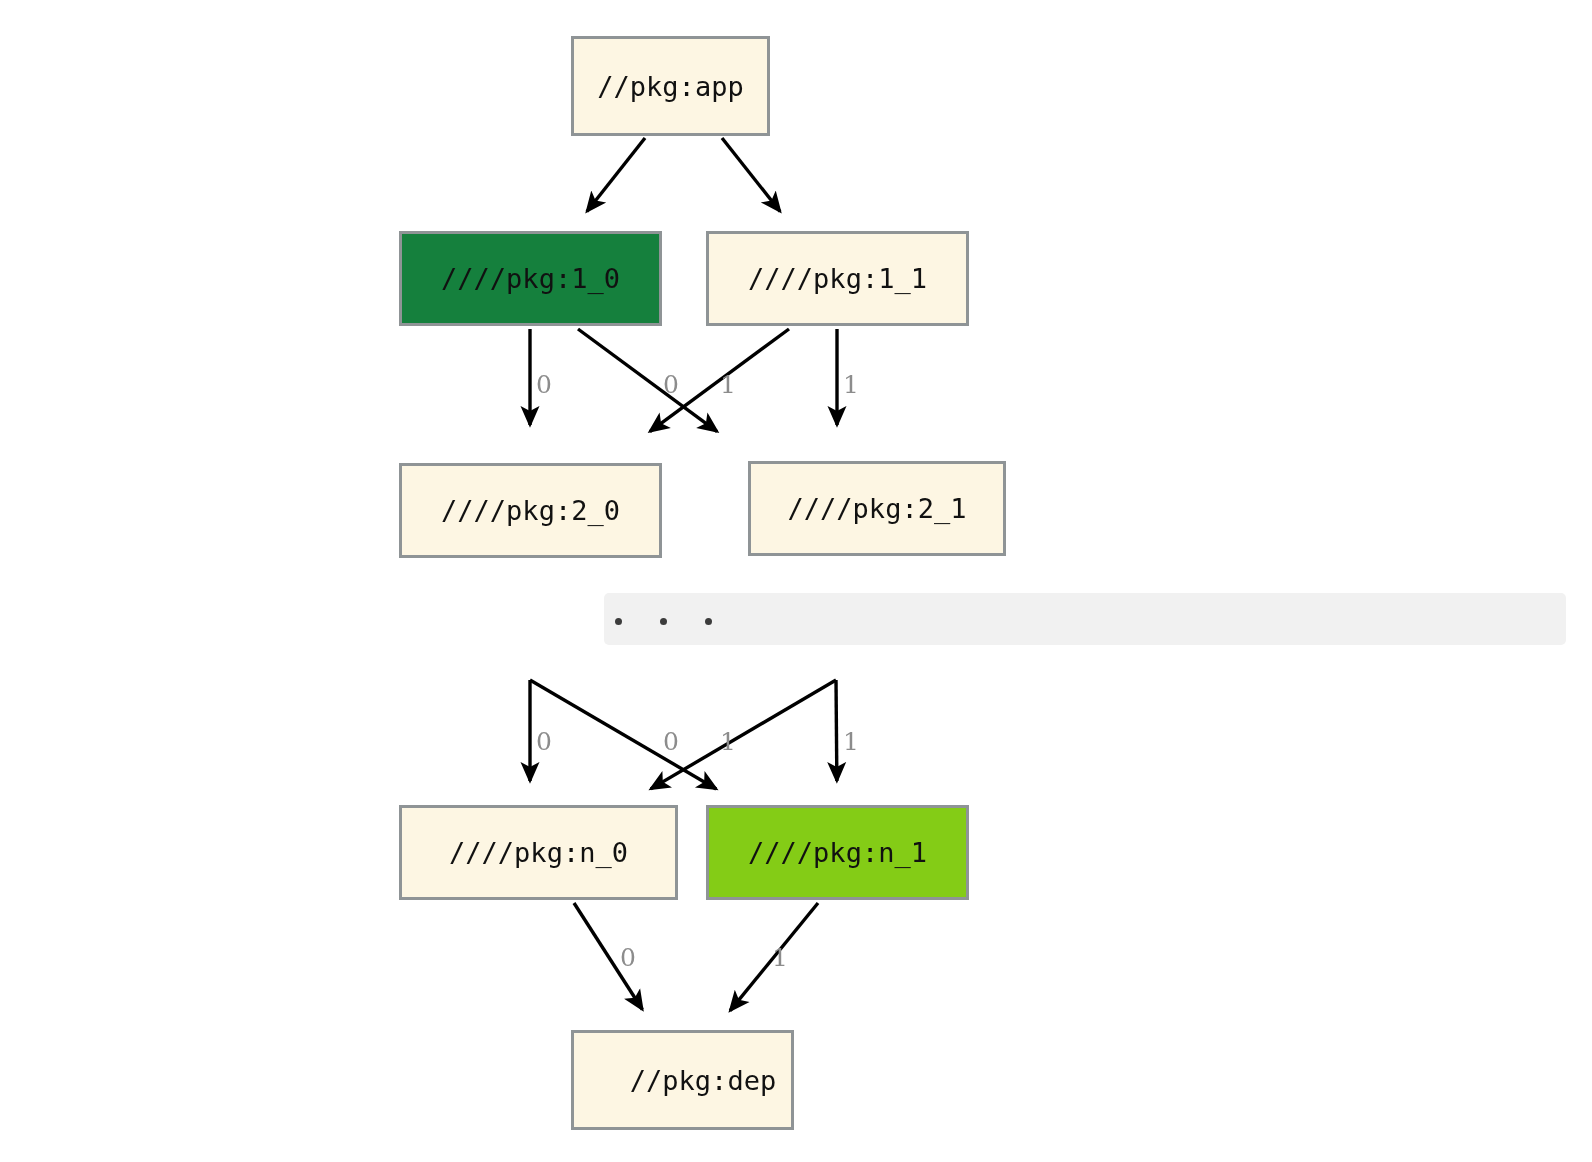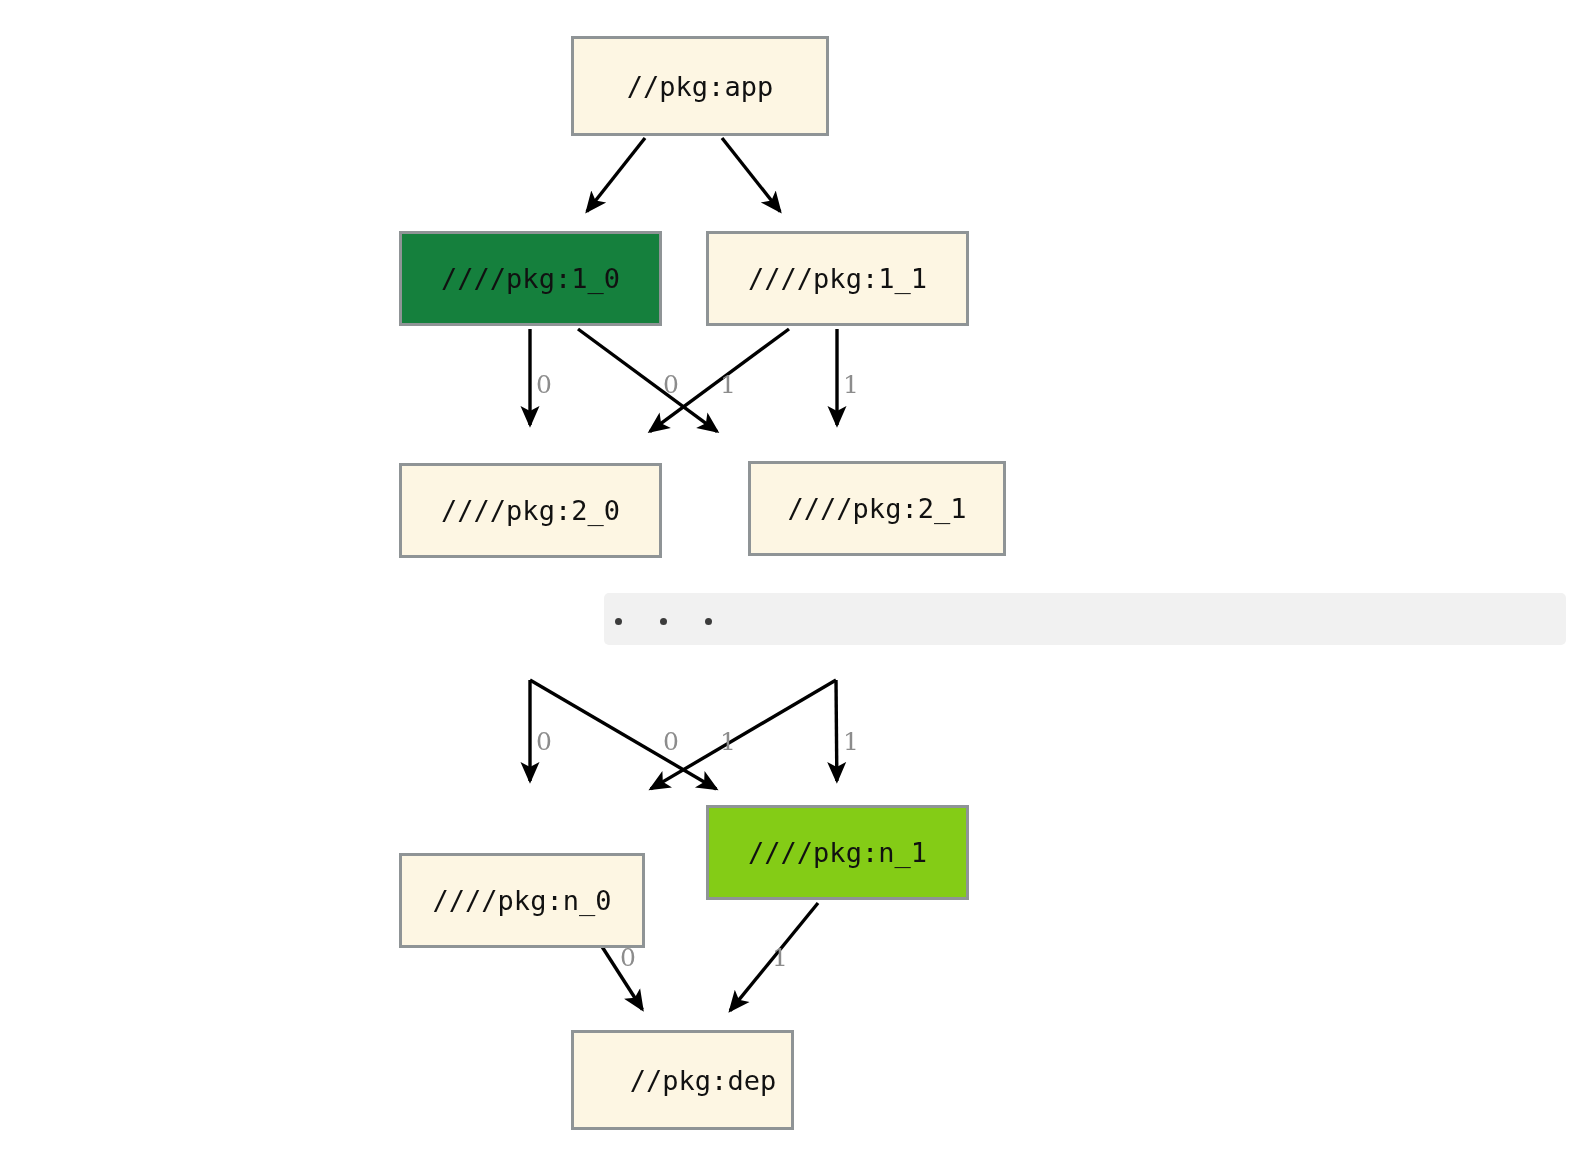--- a/index.html
+++ b/index.html
@@ -81,36 +81,36 @@
         <line x1="530" y1="680" x2="530" y2="781" stroke="#000000" stroke-width="3.4" marker-end="url(#arrowhead)"></line>
         <line x1="530" y1="680" x2="716.189566187028" y2="788.9208962194114" stroke="#000000" stroke-width="3.4" marker-end="url(#arrowhead)"></line>
         <line x1="836" y1="680" x2="650.792728862981" y2="788.8907071509107" stroke="#000000" stroke-width="3.4" marker-end="url(#arrowhead)"></line>
         <line x1="836" y1="680" x2="836.8632528579386" y2="781.0005843788238" stroke="#000000" stroke-width="3.4" marker-end="url(#arrowhead)"></line>
         <line x1="574" y1="903" x2="642.3592249333311" y2="1009.5338570389575" stroke="#000000" stroke-width="3.4" marker-end="url(#arrowhead)"></line>
         <line x1="818" y1="903" x2="730.1205531337988" y2="1010.6074859586138" stroke="#000000" stroke-width="3.4" marker-end="url(#arrowhead)"></line>
       </g>
   </svg>
 
   <div id="node-group">
-      <div class="node-box" style="left: 571px; top: 36px; width: 258px; height: 100px; background: rgb(253, 246, 227); border-color: rgb(143, 148, 150);">
+      <div class="node-box" style="left: 571px; top: 36px; width: 199px; height: 100px; background: rgb(253, 246, 227); border-color: rgb(143, 148, 150);">
         <span class="node-label">//pkg:app</span>
       </div>
       <div class="node-box" style="left: 399px; top: 231px; width: 263px; height: 95px; background: #15803d; border-color: rgb(143, 148, 150);">
         <span class="node-label">////pkg:1_0</span>
       </div>
       <div class="node-box" style="left: 706px; top: 231px; width: 263px; height: 95px; background: rgb(253, 246, 227); border-color: rgb(143, 148, 150);">
         <span class="node-label">////pkg:1_1</span>
       </div>
       <div class="node-box" style="left: 399px; top: 449px; width: 263px; height: 95px; background: rgb(253, 246, 227); border-color: rgb(143, 148, 150); margin-top: 14px;">
         <span class="node-label">////pkg:2_0</span>
       </div>
       <div class="node-box" style="left: 748px; top: 449px; width: 258px; height: 95px; background: rgb(253, 246, 227); border-color: rgb(143, 148, 150); margin-top: 12px;">
         <span class="node-label">////pkg:2_1</span>
       </div>
-      <div class="node-box" style="left: 399px; top: 805px; width: 246px; height: 95px; background: rgb(253, 246, 227); border-color: rgb(143, 148, 150); margin-top: 48px;">
+      <div class="node-box" style="left: 399px; top: 805px; width: 279px; height: 95px; background: rgb(253, 246, 227); border-color: rgb(143, 148, 150);">
         <span class="node-label">////pkg:n_0</span>
       </div>
       <div class="node-box" style="left: 706px; top: 805px; width: 263px; height: 95px; background: #84cc16; border-color: rgb(143, 148, 150);">
         <span class="node-label">////pkg:n_1</span>
       </div>
       <div class="node-box" style="left: 571px; top: 1030px; width: 223px; height: 100px; background: rgb(253, 246, 227); border-color: rgb(143, 148, 150); padding-left: 41px;">
         <span class="node-label">//pkg:dep</span>
       </div>
     </div>
 

